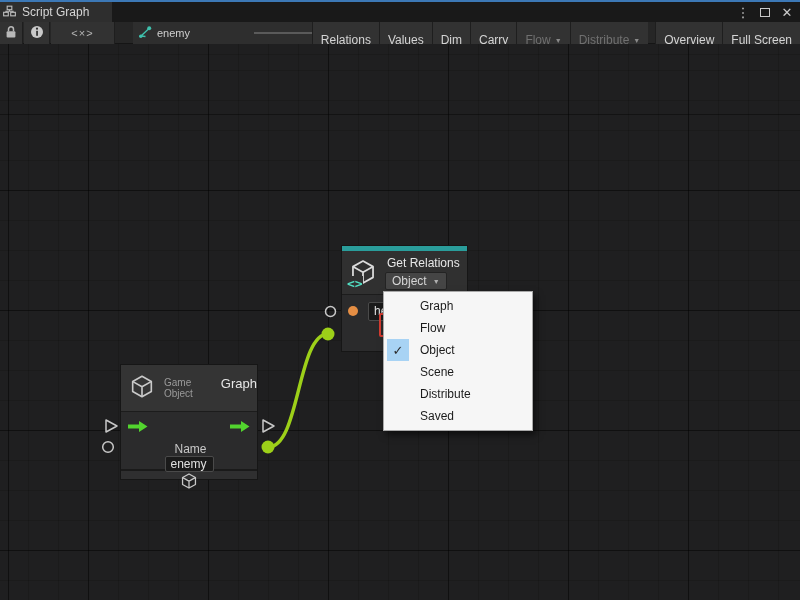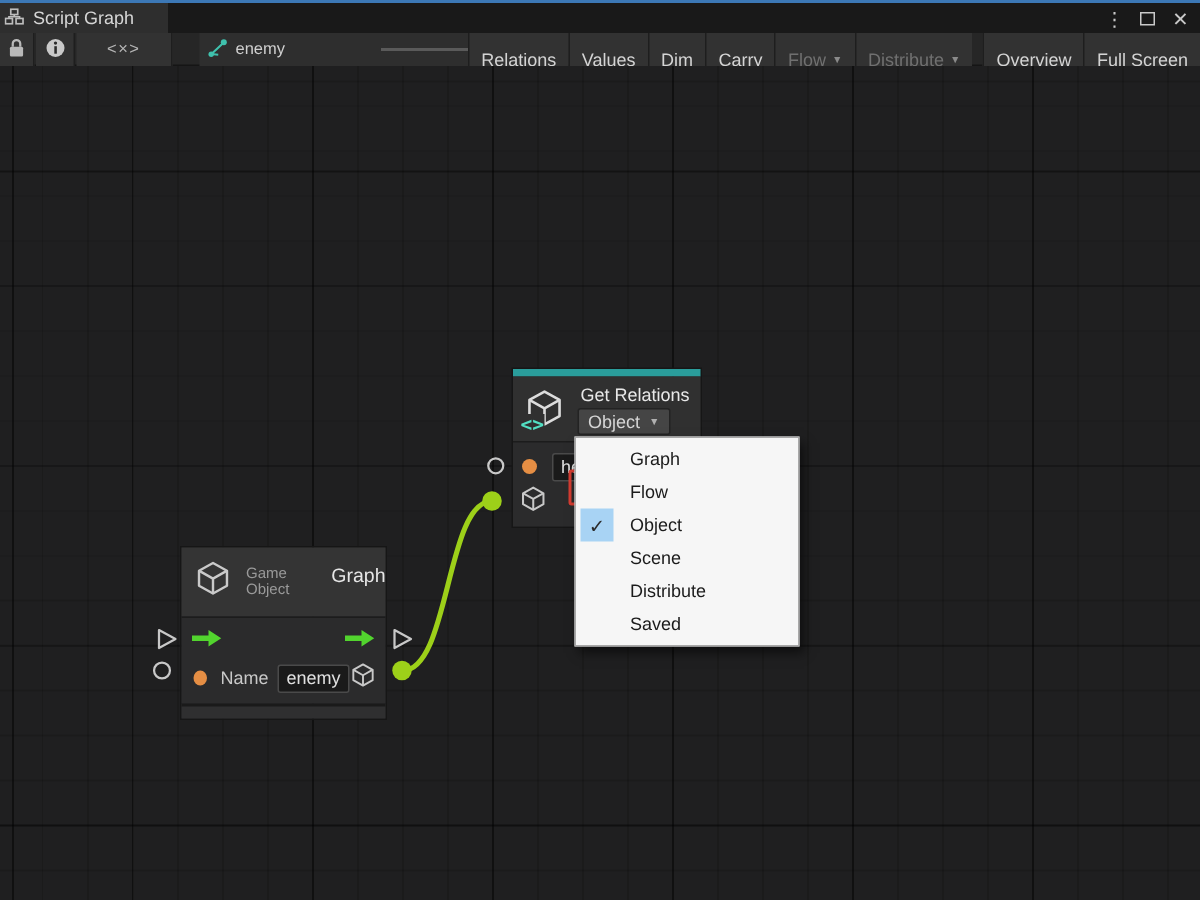--- a/index.html
+++ b/index.html
@@ -50,21 +50,21 @@
   
   .node { position:absolute; border:1px solid #161616; z-index:2; }
   
   #create-node { left:120px; top:320px; width:138px; }
   #create-header { height:46px; background:#343434; display:flex; align-items:center; gap:9px; padding-left:8px; }
   #create-header .titles { display:flex; line-height:1.15; }
   #create-category { font-size:10px; color:#9a9a9a; }
   #create-title { font-size:13px; color:#e6e6e6; }
   #create-body { background:#2b2b2c; border-top:1px solid #1c1c1c; padding:6px 6px 7px 6px; }
   .noderow { display:flex; align-items:center; height:20px; }
-  .noderow + .noderow { margin-top:4px; }
+  .noderow + .noderow { margin-top:4px;flex-direction:column; }
   #create-footer { height:10px; background:#2f2f30; border-top:2px solid #1a1a1a; }
   .dot { width:10px; height:10px; border-radius:50%; }
   .dot.orange { background:#e58e44; }
   #name-label { font-size:12px; color:#c8c8c8; margin:0 6px 0 9px; }
   .value-field { background:#1a1a1a; border:1px solid #4a4a4a; border-radius:2px; color:#e0e0e0;
     font-size:12px; height:19px; display:flex; align-items:center; padding:0 5px; }
   #create-name-field { width:49px; }
   .spacer { flex:1; }
 
   

